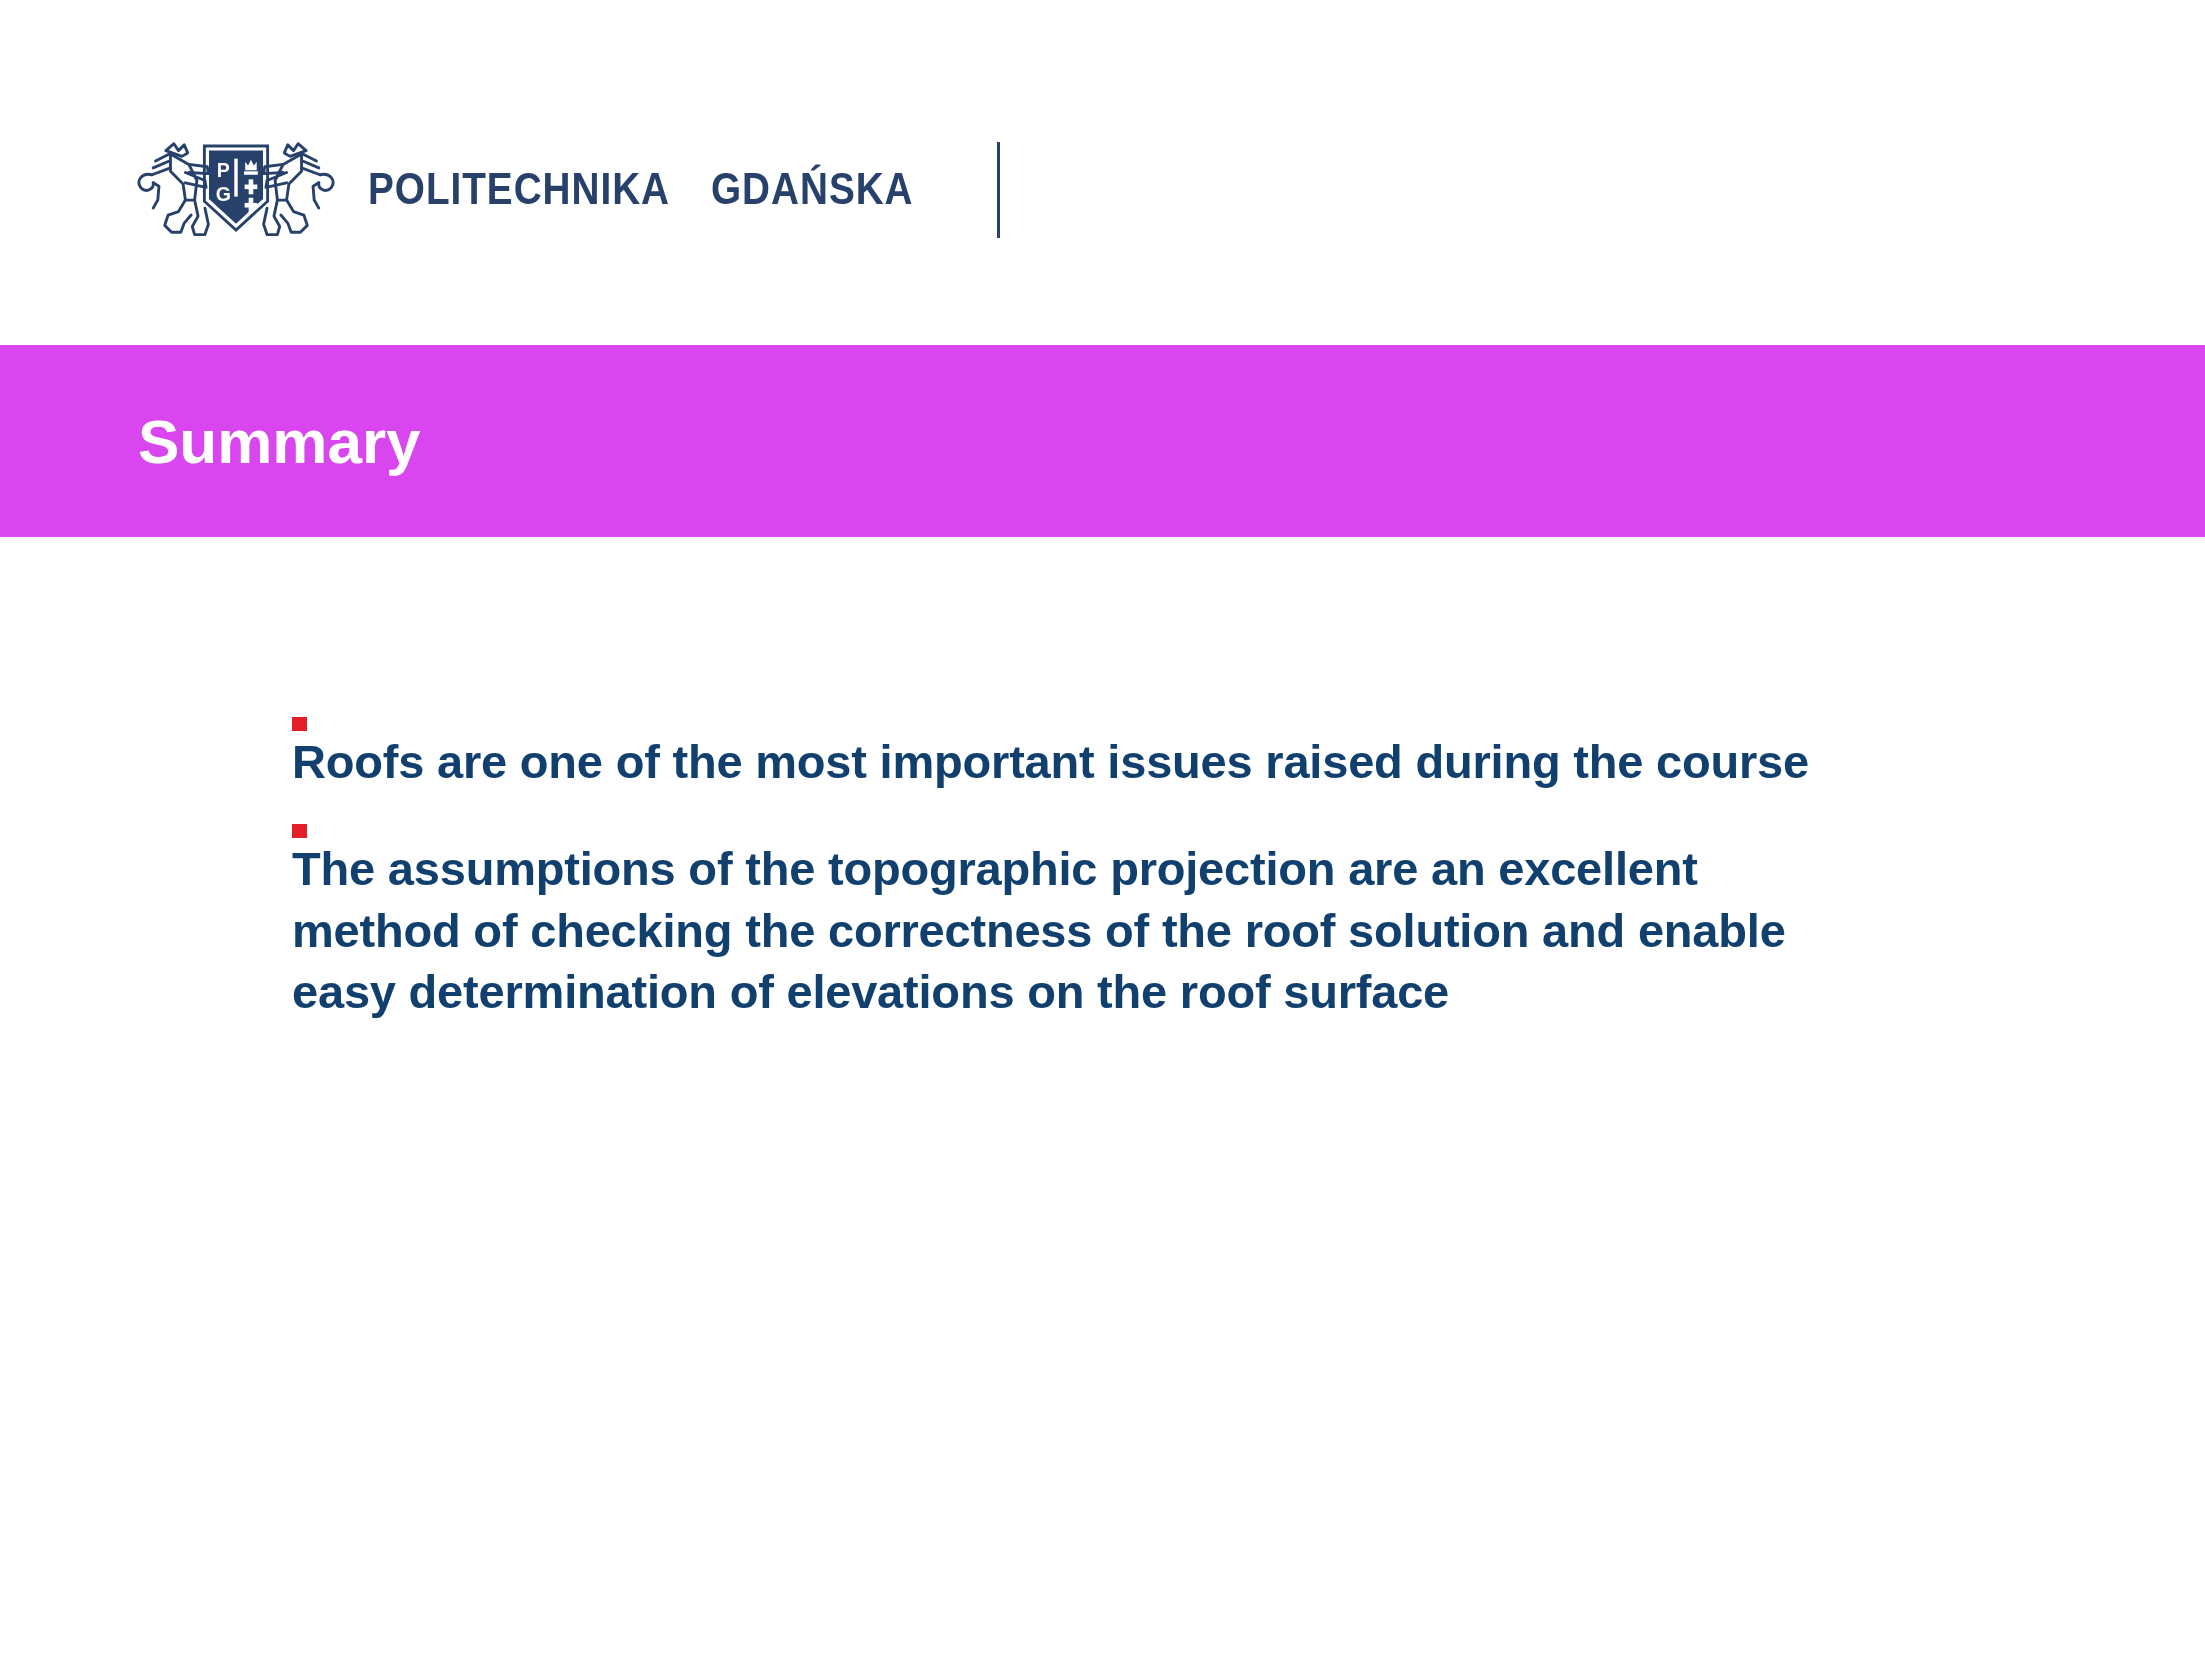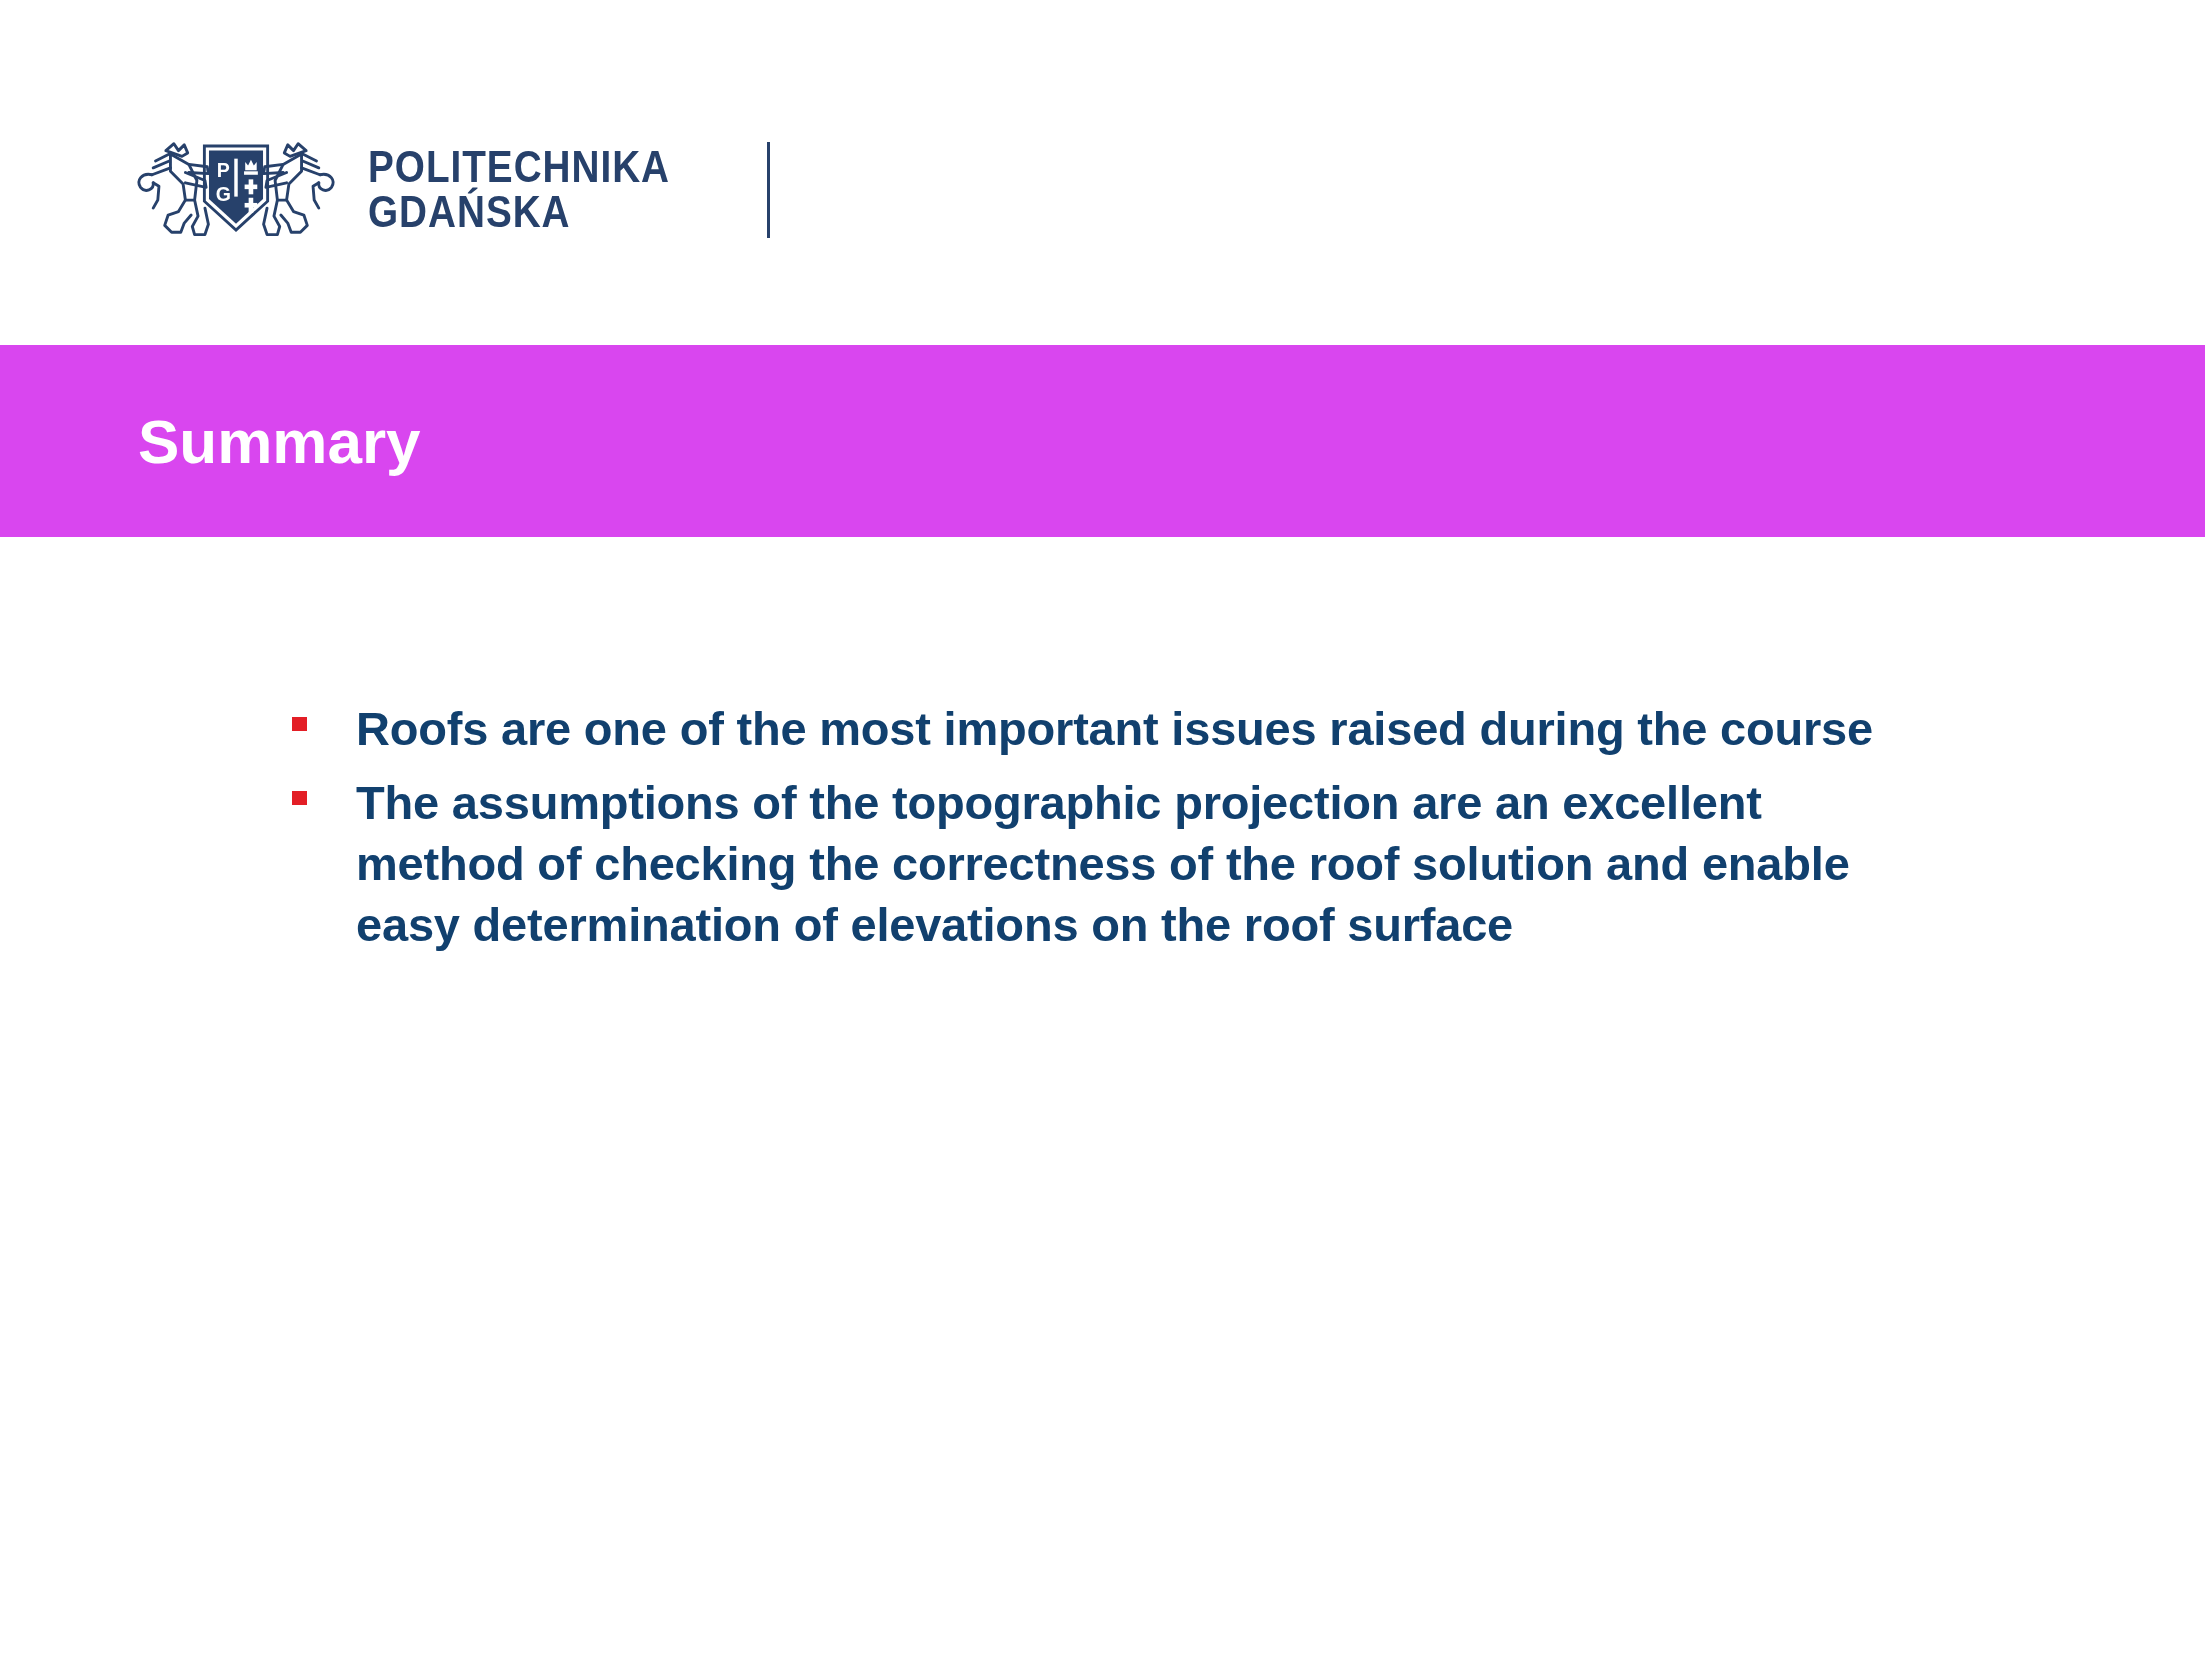--- a/index.html
+++ b/index.html
@@ -37,21 +37,21 @@
 
   .crest {
     width: 230px;
     height: 118px;
     flex: 0 0 auto;
   }
 
   .wordmark {
     margin-left: 17px;
     display: flex;
-    flex-direction: column;
+    flex-direction: row;
     justify-content: center;
     line-height: 1.02;
   }
 
   .wordmark-line {
     font-family: "Liberation Sans", sans-serif;
     font-size: 44px;
     font-weight: 700;
     letter-spacing: 1.1px;
     color: #27416b;
@@ -94,20 +94,21 @@
     position: absolute;
     left: 292px;
     top: 698px;
     width: 1585px;
   }
 
   .bullet-row {
     display: flex;
     align-items: flex-start;
     margin-bottom: 12.6px;
+    flex-direction: column;
   }
 
   .bullet-marker {
     flex: 0 0 auto;
     width: 15px;
     height: 14.4px;
     background: #e31e26;
     margin-top: 19px;
     margin-right: 49px;
   }

